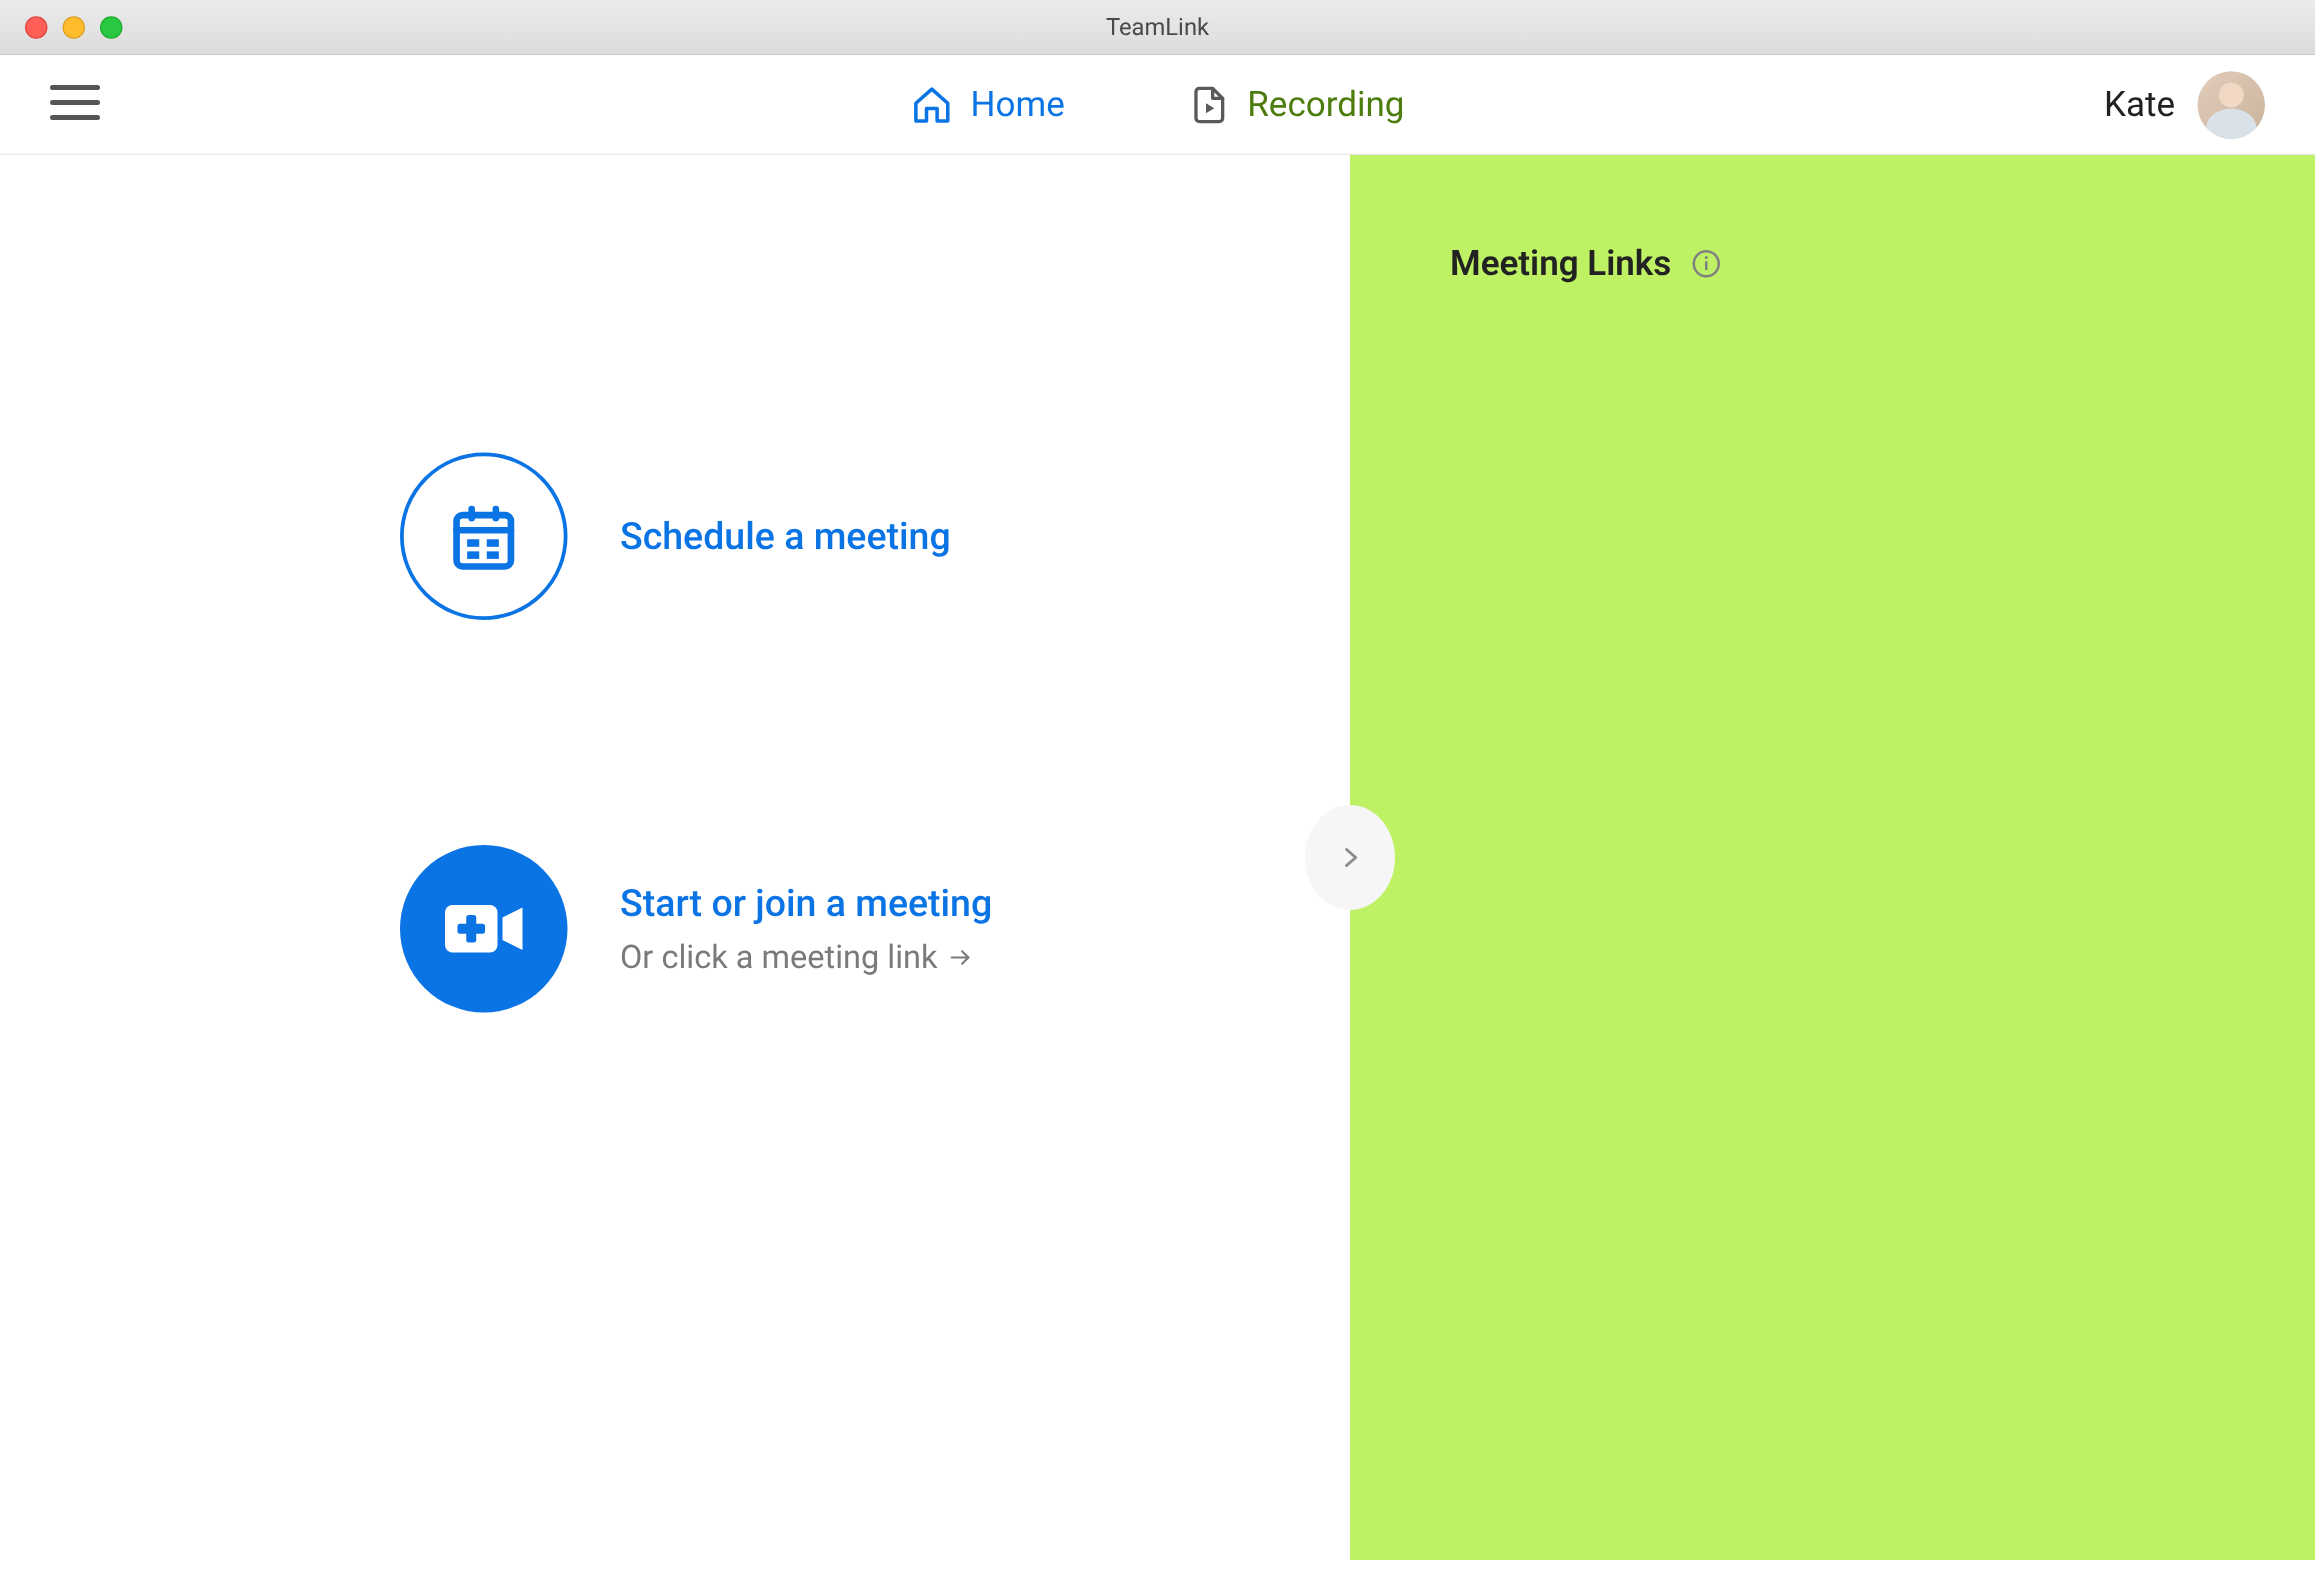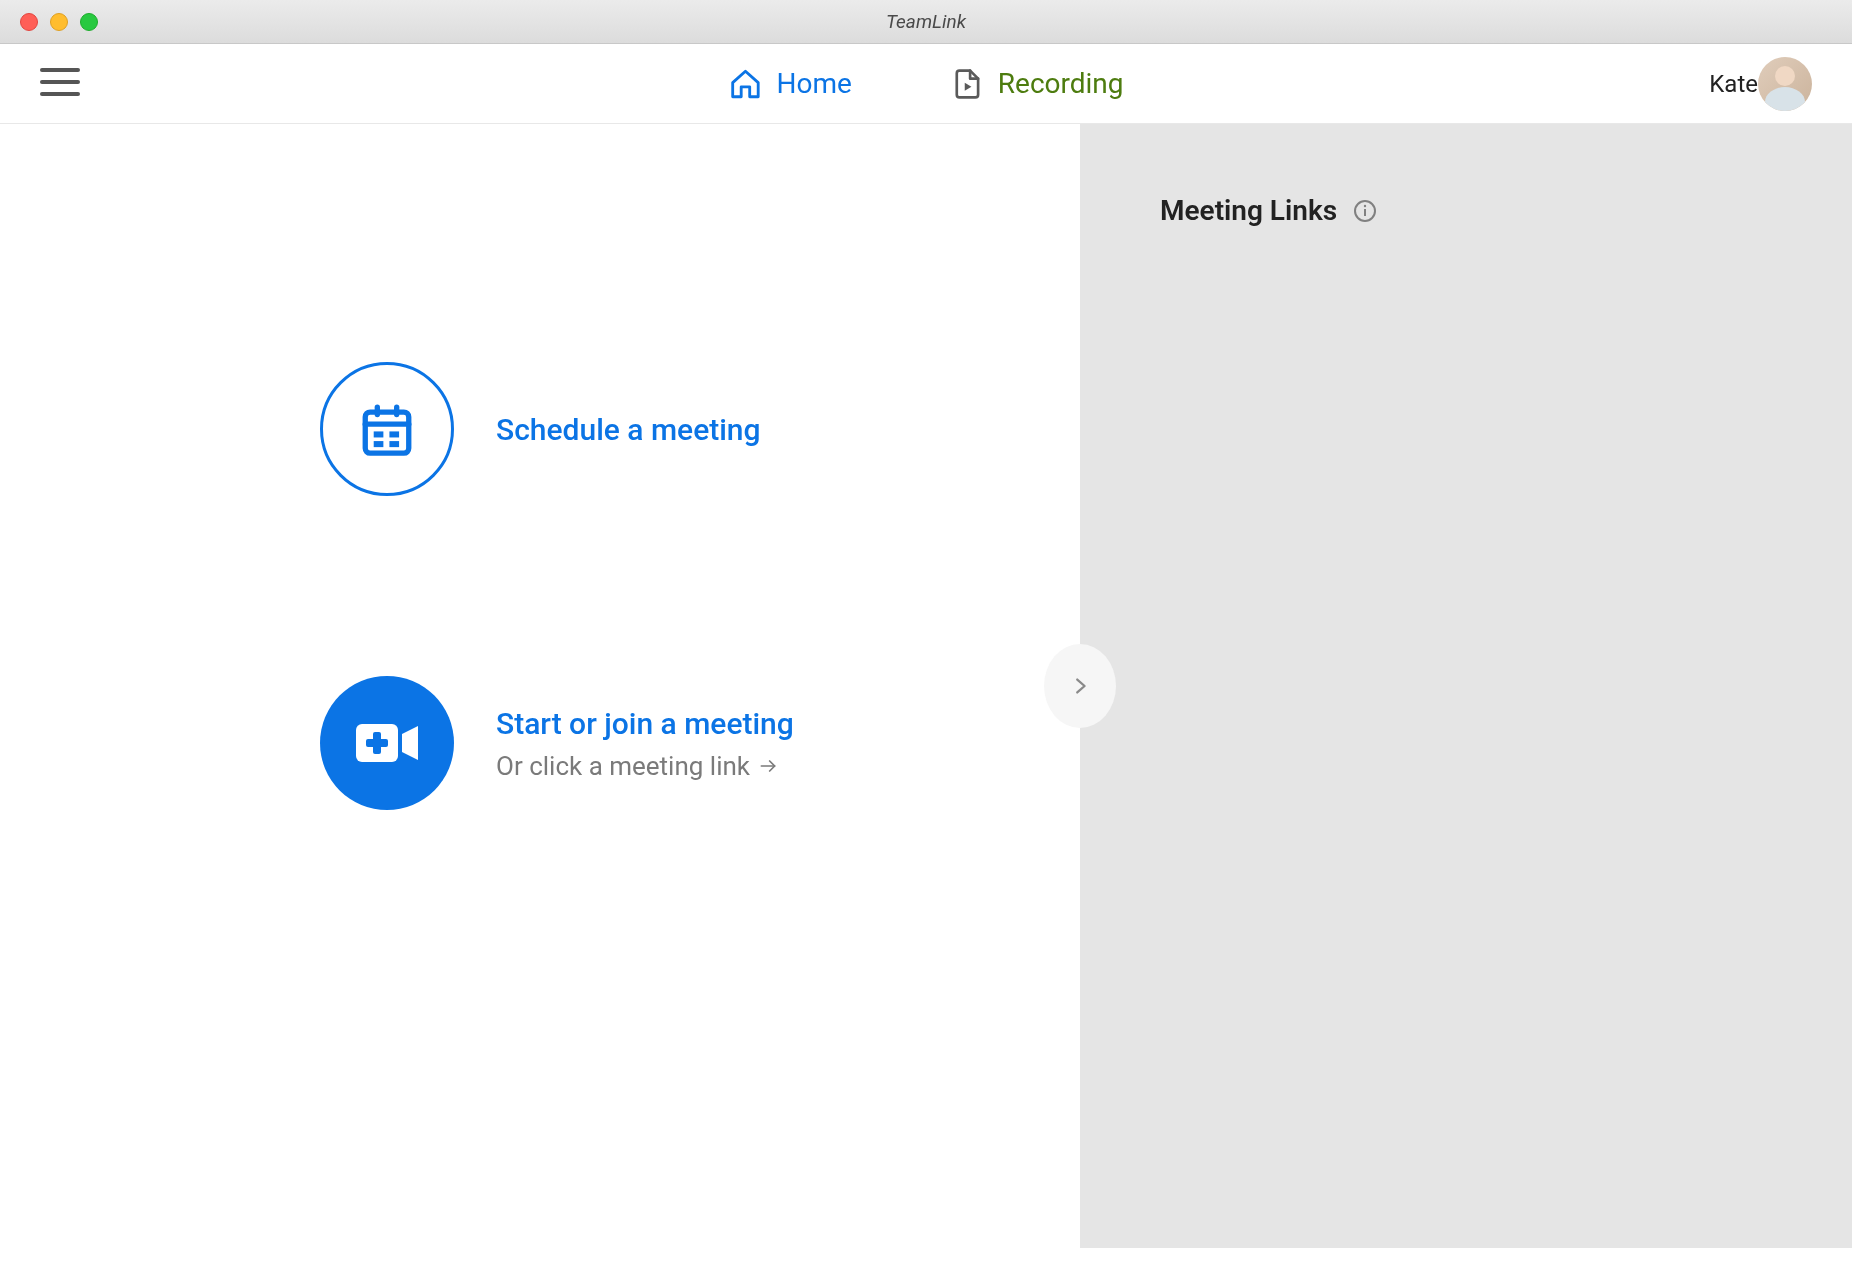--- a/index.html
+++ b/index.html
@@ -12,21 +12,20 @@
     }
 
     
     .titlebar {
       height: 44px;
       background: linear-gradient(#ebebeb, #dcdcdc);
       border-bottom: 1px solid #c8c8c8;
       display: flex;
       align-items: center;
       position: relative;
-      font-style: italic;
     }
     .traffic-lights {
       display: flex;
       gap: 12px;
       padding-left: 20px;
     }
     .traffic-light {
       width: 18px;
       height: 18px;
       border-radius: 50%;
@@ -68,21 +67,22 @@
       gap: 14px;
       font-size: 28px;
       color: #4d7c0f;
       cursor: pointer;
     }
     .nav-tab.active { color: #0b74e5; }
     .user-area {
       margin-left: auto;
       display: flex;
       align-items: center;
-      font-size: 24px;
+      gap: 18px;
+      font-size: 28px;
       color: #222;
     }
     .avatar {
       width: 54px;
       height: 54px;
       border-radius: 50%;
       background: linear-gradient(135deg, #e0cdbb, #cbb39c);
       position: relative;
       overflow: hidden;
     }
@@ -163,21 +163,21 @@
       border-radius: 50%;
       display: flex;
       align-items: center;
       justify-content: center;
       cursor: pointer;
       z-index: 5;
     }
 
     .right-panel {
       flex: 1;
-      background: #e5e5e5;
+      background: #bef264;
       padding: 70px 80px;
     }
     .panel-title {
       display: flex;
       align-items: center;
       gap: 16px;
       font-size: 28px;
       font-weight: 600;
       color: #222;
       margin-bottom: 70px;

